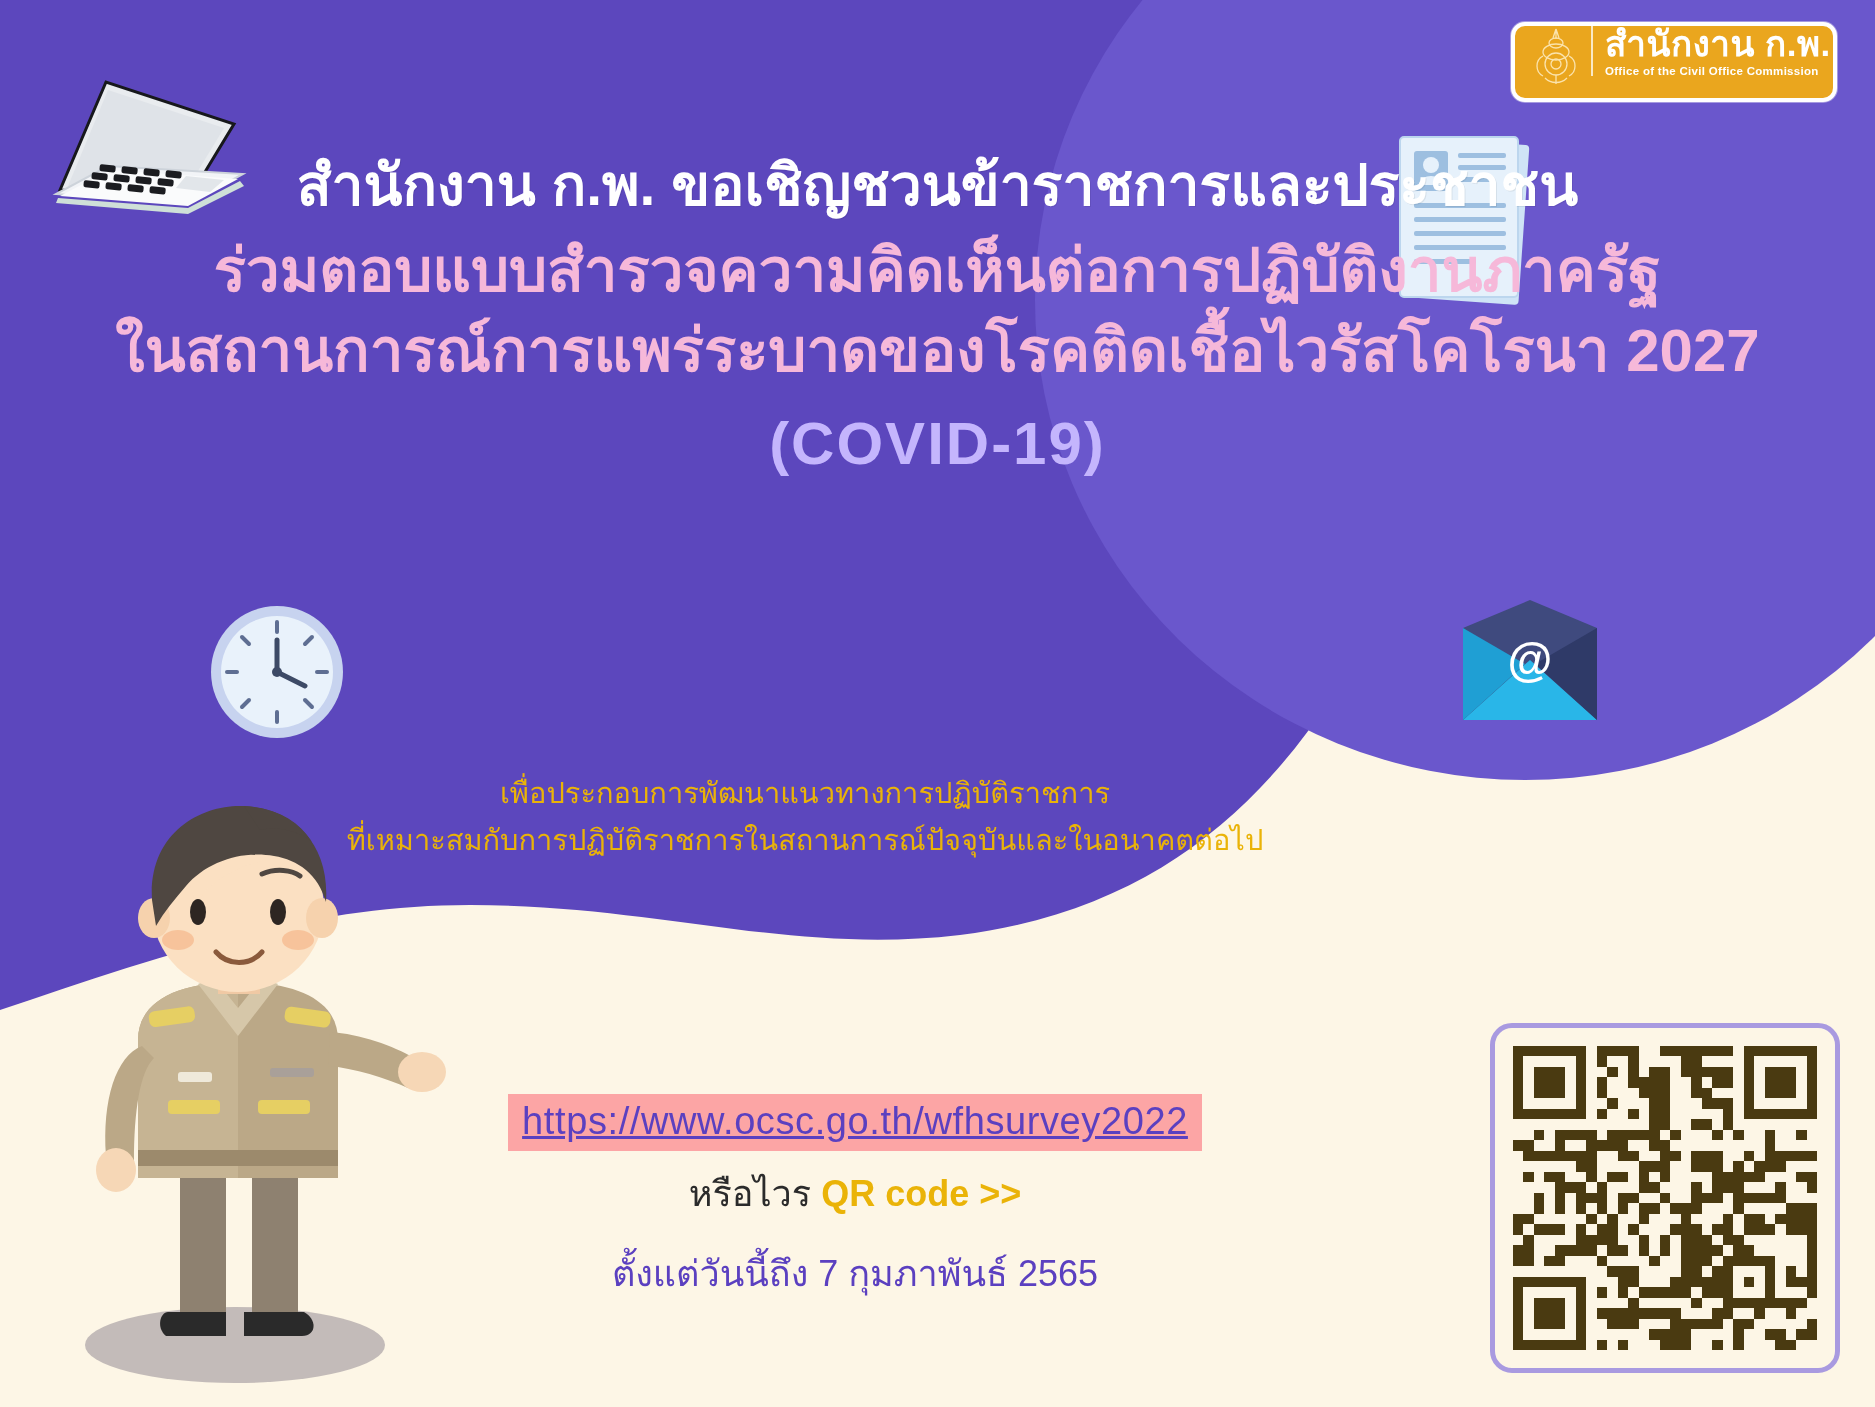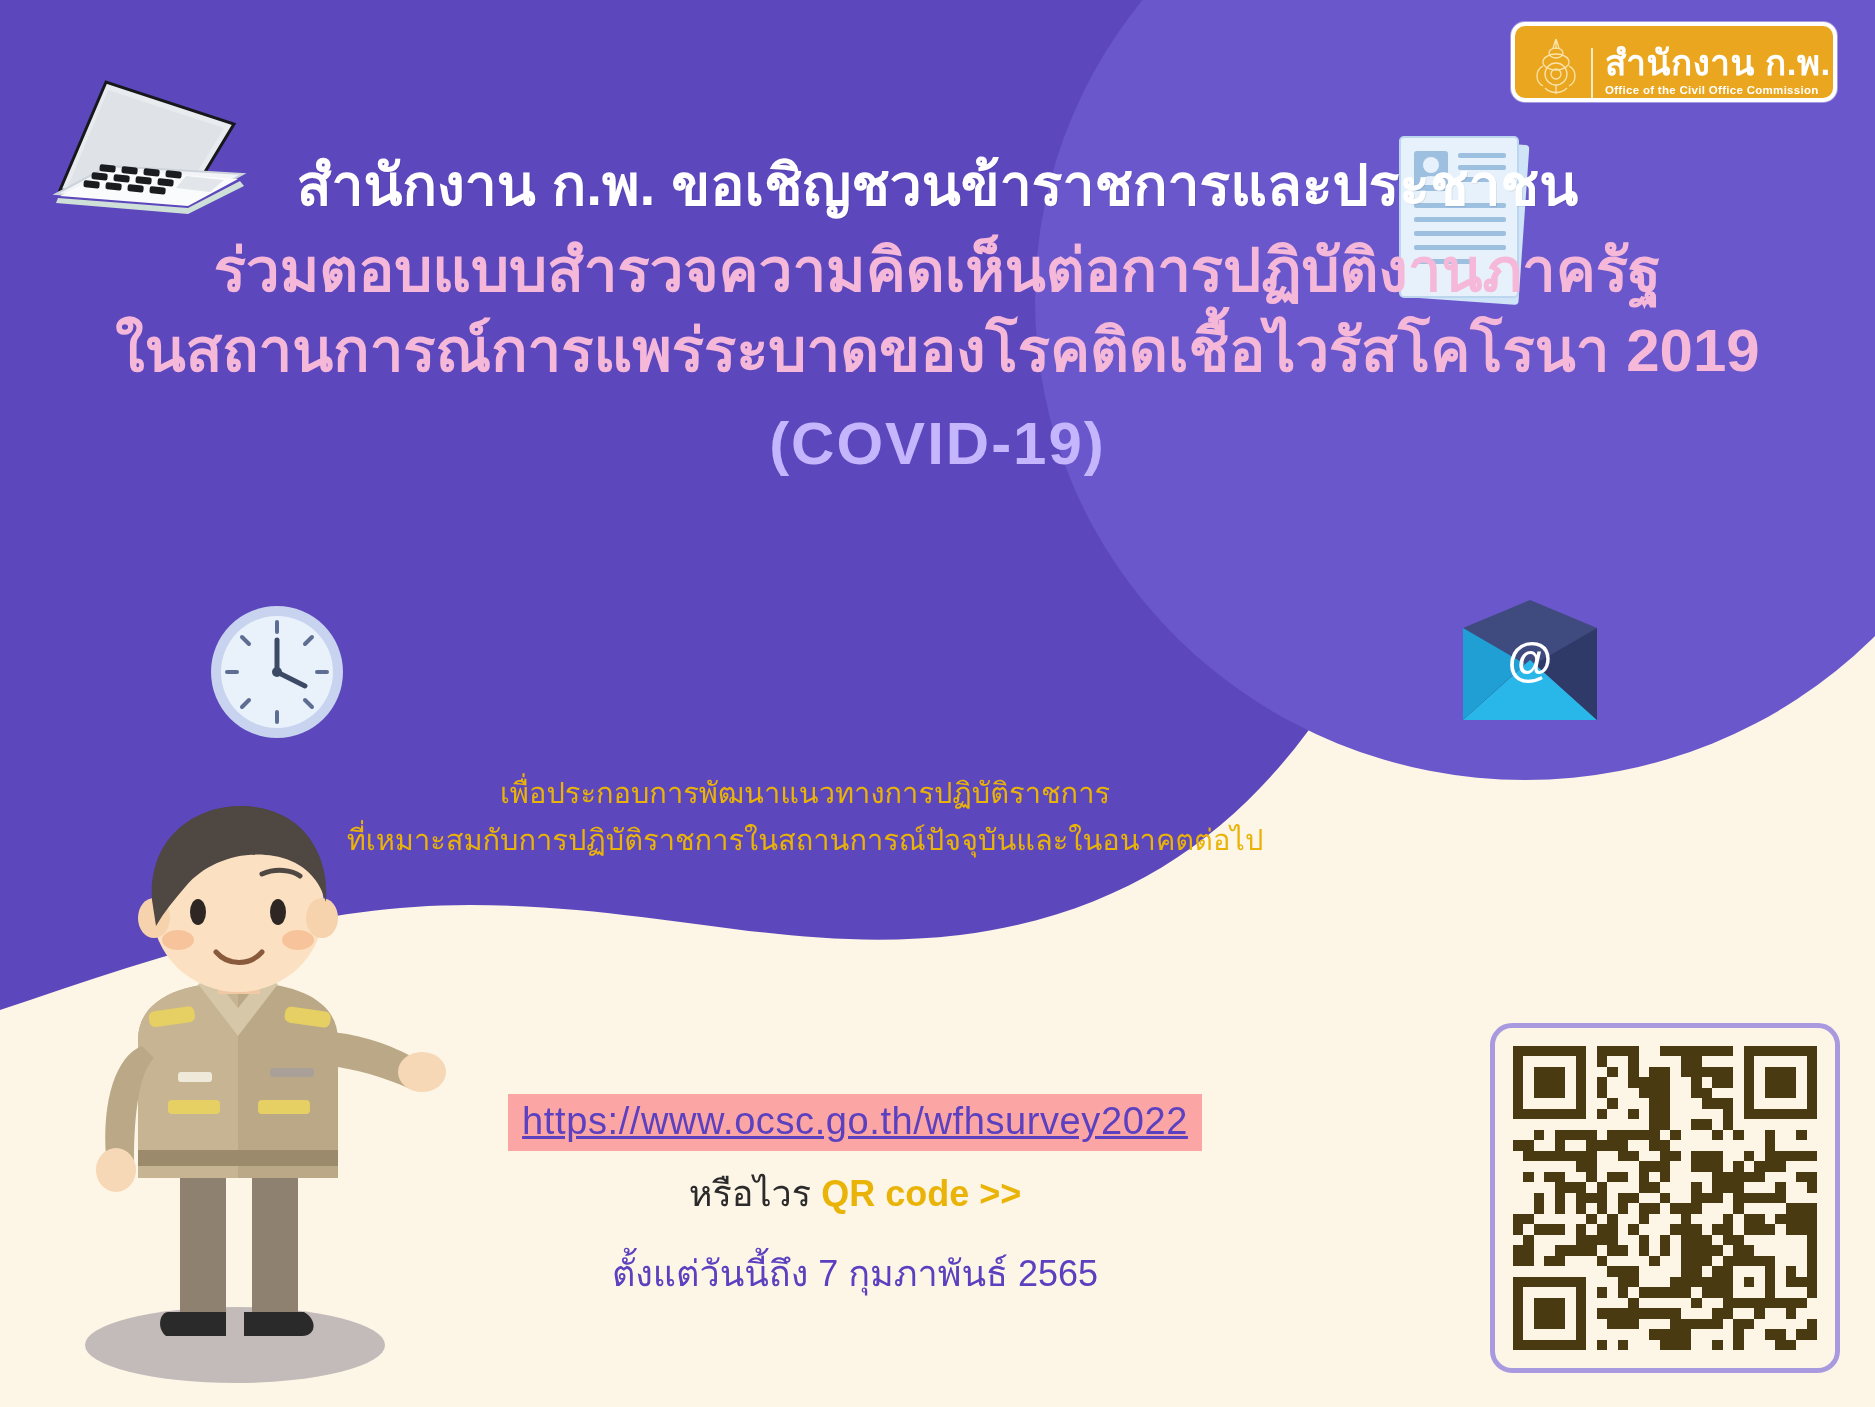--- a/index.html
+++ b/index.html
@@ -32,21 +32,21 @@
   }
 
   
   .logo-badge {
     position: absolute;
     left: 1511px; top: 22px;
     width: 326px; height: 80px;
     background: #eaa61e;
     border: 4px solid #ffffff;
     border-radius: 14px;
-    display: flex; align-items: flex-end;
+    display: flex; align-items: flex-start;
     padding: 0 26px 0 14px;
     box-shadow: 0 0 0 1px rgba(255,255,255,.4);
   }
   .logo-emblem {
     width: 54px; height: 62px;
     flex: 0 0 54px;
     position: relative;
   }
   .logo-emblem svg { width: 100%; height: 100%; display: block; }
   .logo-divider {
@@ -287,21 +287,21 @@
       <polygon points="8,30 8,122 70,66" fill="#1f9fd4"></polygon>
       <polygon points="142,30 142,122 80,66" fill="#2f3a68"></polygon>
       <text x="75" y="78" font-size="46" font-weight="bold" fill="#ffffff" text-anchor="middle" font-family="'Liberation Sans', sans-serif">@</text>
     </svg>
   </div>
 
   <div class="head-wrap">
     <div class="title-white">สำนักงาน ก.พ. ขอเชิญชวนข้าราชการและประชาชน</div>
     <div class="title-pink">
       <span class="ln">ร่วมตอบแบบสำรวจความคิดเห็นต่อการปฏิบัติงานภาครัฐ</span>
-      <span class="ln">ในสถานการณ์การแพร่ระบาดของโรคติดเชื้อไวรัสโคโรนา 2019</span>
+      <span class="ln">ในสถานการณ์การแพร่ระบาดของโรคติดเชื้อไวรัสโคโรนา 2027</span>
     </div>
     <div class="covid-line">(COVID-19)</div>
   </div>
 
   <div class="sub-white">
     <span class="ln">เพื่อประกอบการพัฒนาแนวทางการปฏิบัติราชการ</span>
     <span class="ln">ที่เหมาะสมกับการปฏิบัติราชการในสถานการณ์ปัจจุบันและในอนาคตต่อไป</span>
   </div>
 
   <div class="officer">

